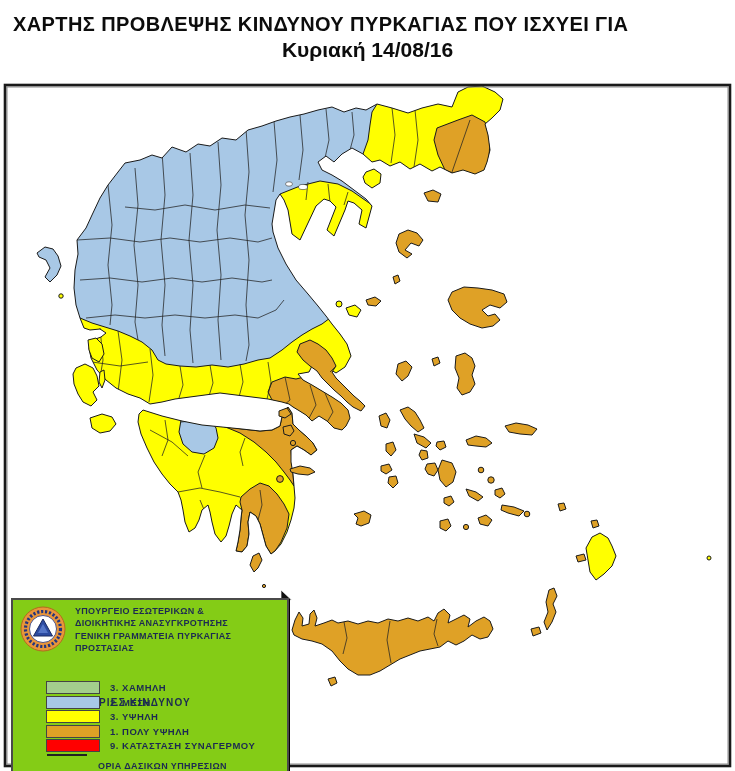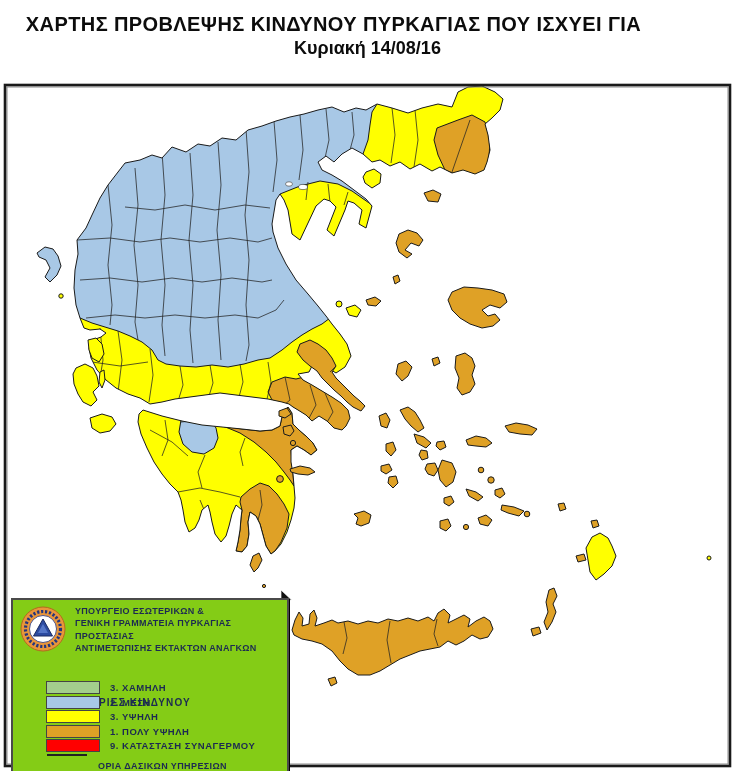--- a/index.html
+++ b/index.html
@@ -1,21 +1,21 @@
 <!DOCTYPE html>
 <html><head>
 <meta charset="utf-8">
 <style>
   html,body{margin:0;padding:0;background:#ffffff;}
   body{width:735px;height:771px;position:relative;overflow:hidden;
        font-family:"Liberation Sans", sans-serif;}
-  .title1{position:absolute;top:13px;left:0;width:667px;text-align:center;
-          font-size:20px;font-weight:bold;color:#0c0c0c;letter-spacing:0.4px;}
+  .title1{position:absolute;top:13px;left:0;width:667px;text-align:left;
+          font-size:20px;font-weight:bold;color:#0c0c0c;letter-spacing:0.4px;padding-left:13px;}
   .title2{position:absolute;top:38px;left:0;width:735px;text-align:center;
-          font-size:18px;font-weight:bold;color:#0c0c0c;}
+          font-size:21px;font-weight:bold;color:#0c0c0c;}
   svg.mapsvg{position:absolute;left:0;top:0;}
   .coast{stroke:#1a1a1a;stroke-width:1;stroke-linejoin:round;}
   .bnd{fill:none;stroke:#222222;stroke-width:0.8;stroke-linejoin:round;opacity:0.95;}
   .legend{position:absolute;left:11px;top:598px;width:278px;height:206px;
           background:#84cc16;border:2px solid #4a4a4a;box-shadow:1px 1px 0 #000;
           box-sizing:border-box;}
   .logo{position:absolute;left:6px;top:5px;width:48px;height:48px;}
   .agency{position:absolute;left:62px;top:5px;width:212px;font-size:9px;
           font-weight:bold;line-height:12.4px;color:#1c2a52;letter-spacing:0.3px;}
   .cattitle{position:absolute;left:38px;top:73px;font-size:10px;font-weight:bold;
@@ -206,22 +206,22 @@
 <div class="legend">
   <svg class="logo" viewBox="-24 -24 48 48">
     <circle cx="0" cy="0" r="22" fill="#E8953A" stroke="#b36a1e" stroke-width="1"></circle>
     <circle cx="0" cy="0" r="17.5" fill="none" stroke="#24357E" stroke-width="3.2" stroke-dasharray="2.2,1.8"></circle>
     <circle cx="0" cy="0" r="13.5" fill="#ffffff" stroke="#24357E" stroke-width="0.8"></circle>
     <polygon points="0,-10 9.5,7 -9.5,7" fill="#2C4BA0" stroke="#1a2a60" stroke-width="1"></polygon>
     <polygon points="0,-5 5,4 -5,4" fill="#5677C8"></polygon>
   </svg>
   <div class="agency">
     <div>ΥΠΟΥΡΓΕΙΟ ΕΣΩΤΕΡΙΚΩΝ &amp;</div>
+    <div>ΔΙΟΙΚΗΤΙΚΗΣ ΑΝΑΣΥΓΚΡΟΤΗΣΗΣ</div>
     <div>ΓΕΝΙΚΗ ΓΡΑΜΜΑΤΕΙΑ ΠΥΡΚΑΓΙΑΣ ΠΡΟΣΤΑΣΙΑΣ</div>
-    <div>ΑΝΤΙΜΕΤΩΠΙΣΗΣ ΕΚΤΑΚΤΩΝ ΑΝΑΓΚΩΝ</div>
   </div>
   <div class="cattitle">ΚΑΤΗΓΟΡΙΕΣ ΚΙΝΔΥΝΟΥ</div>
 
   <div class="lrow" style="top:81px">
     <span class="swatch" style="background: rgb(163, 206, 141);"></span>
     <span class="llabel">3. ΧΑΜΗΛΗ</span>
   </div>
   <div class="lrow" style="top:95.5px">
     <span class="swatch" style="background: rgb(168, 200, 230);"></span>
     <span class="llabel">2. ΜΕΣΗ</span>

